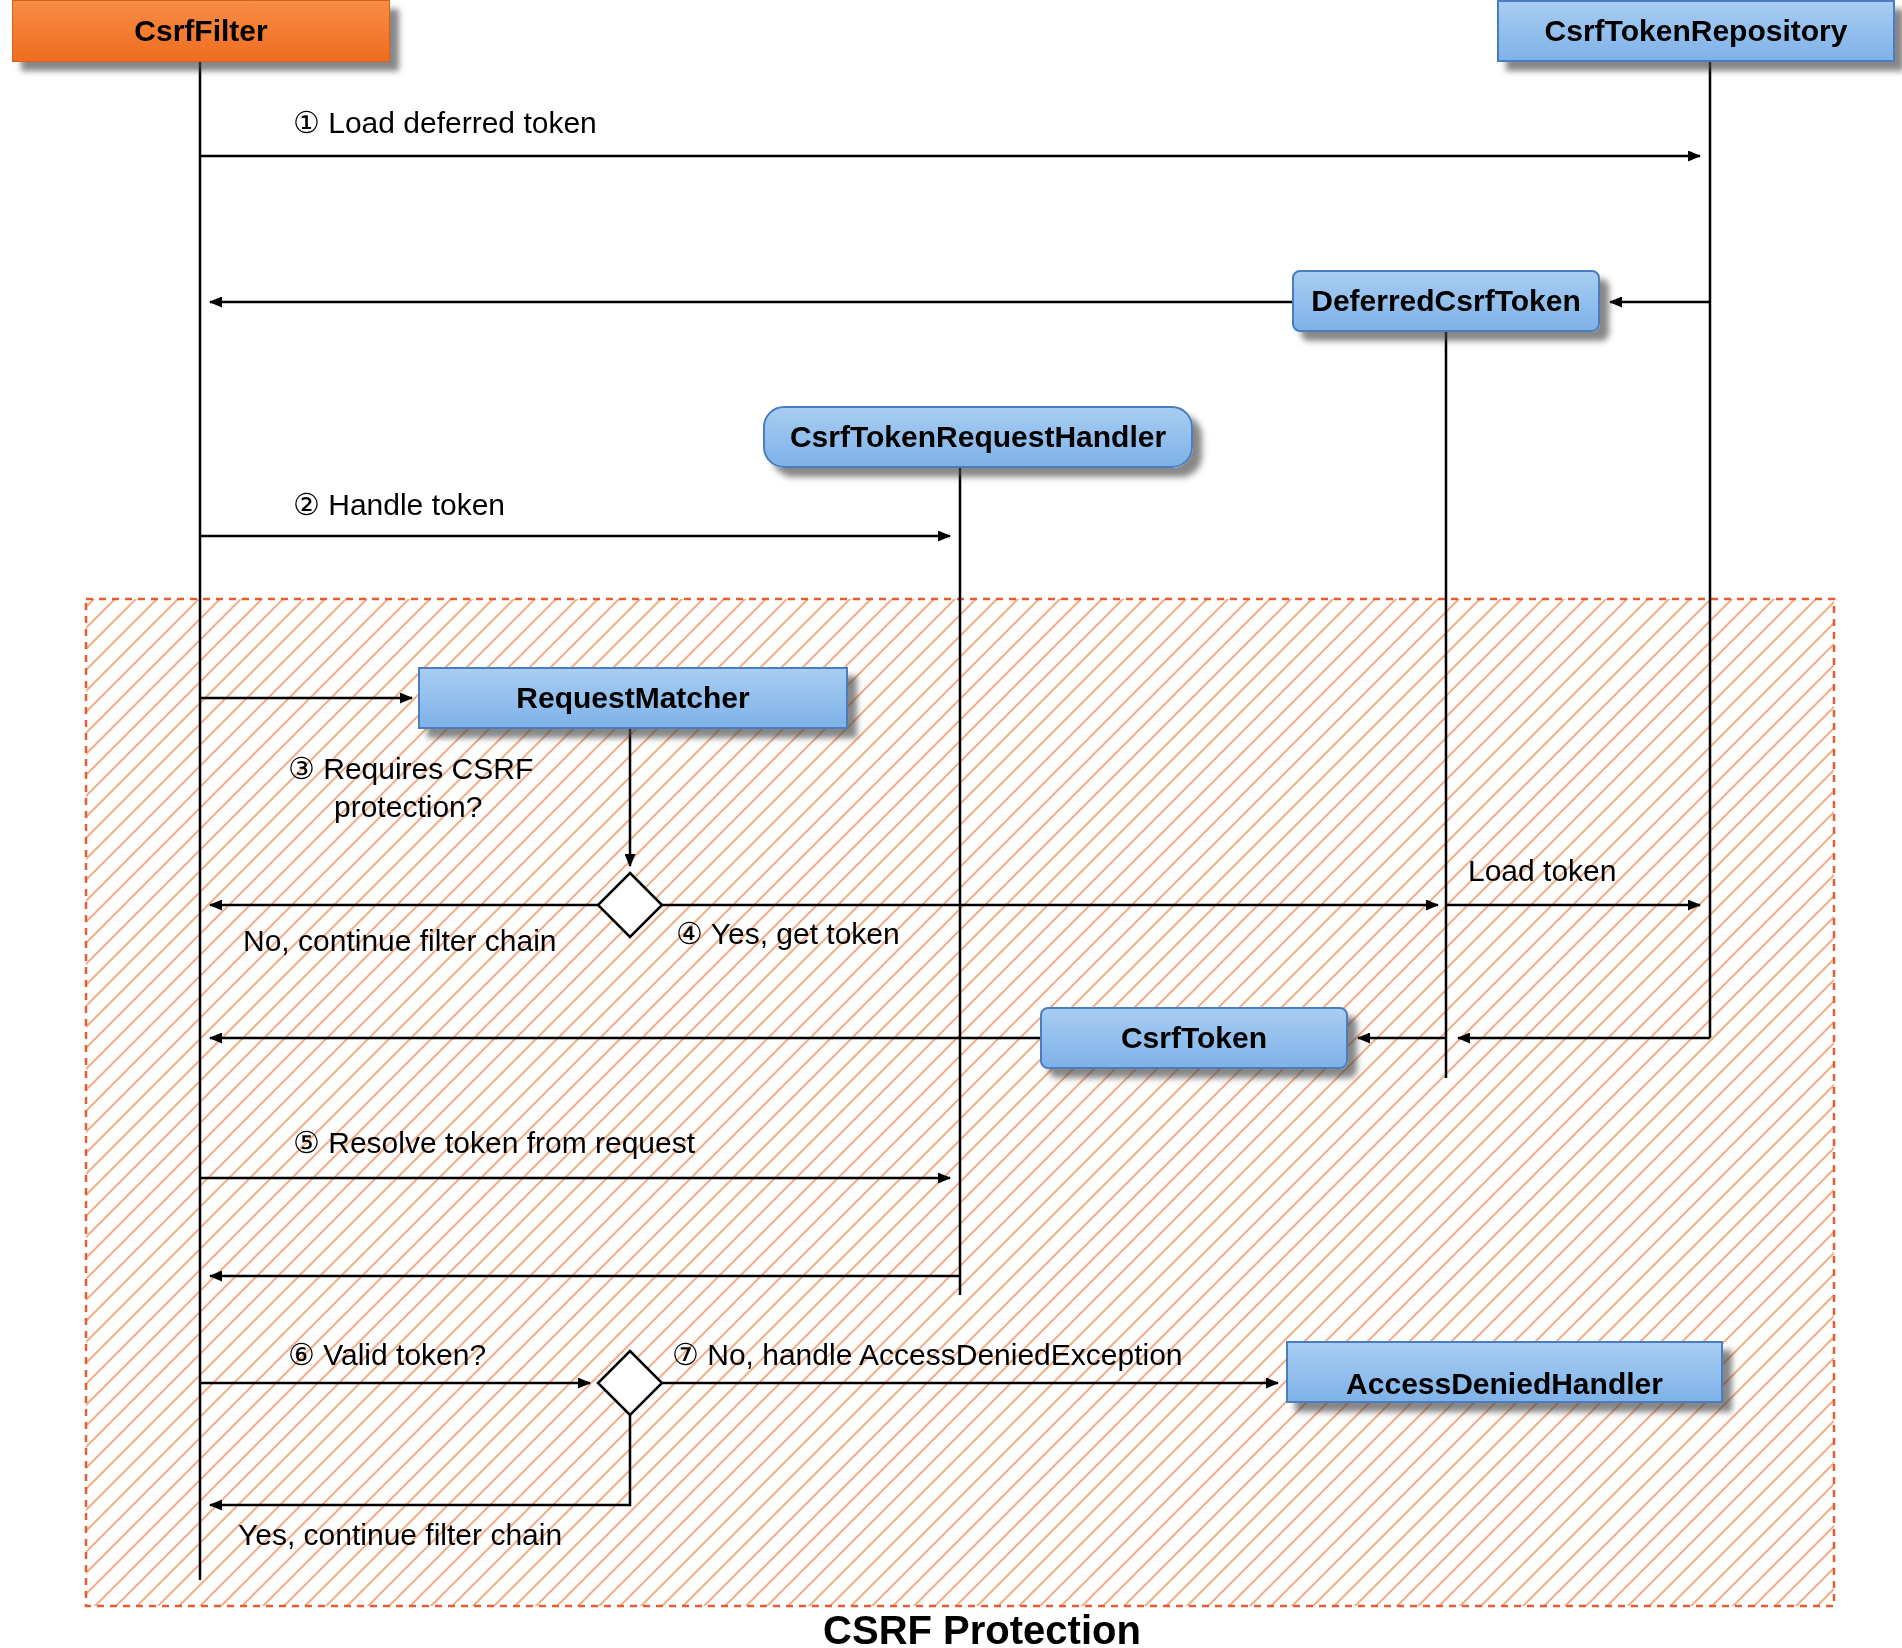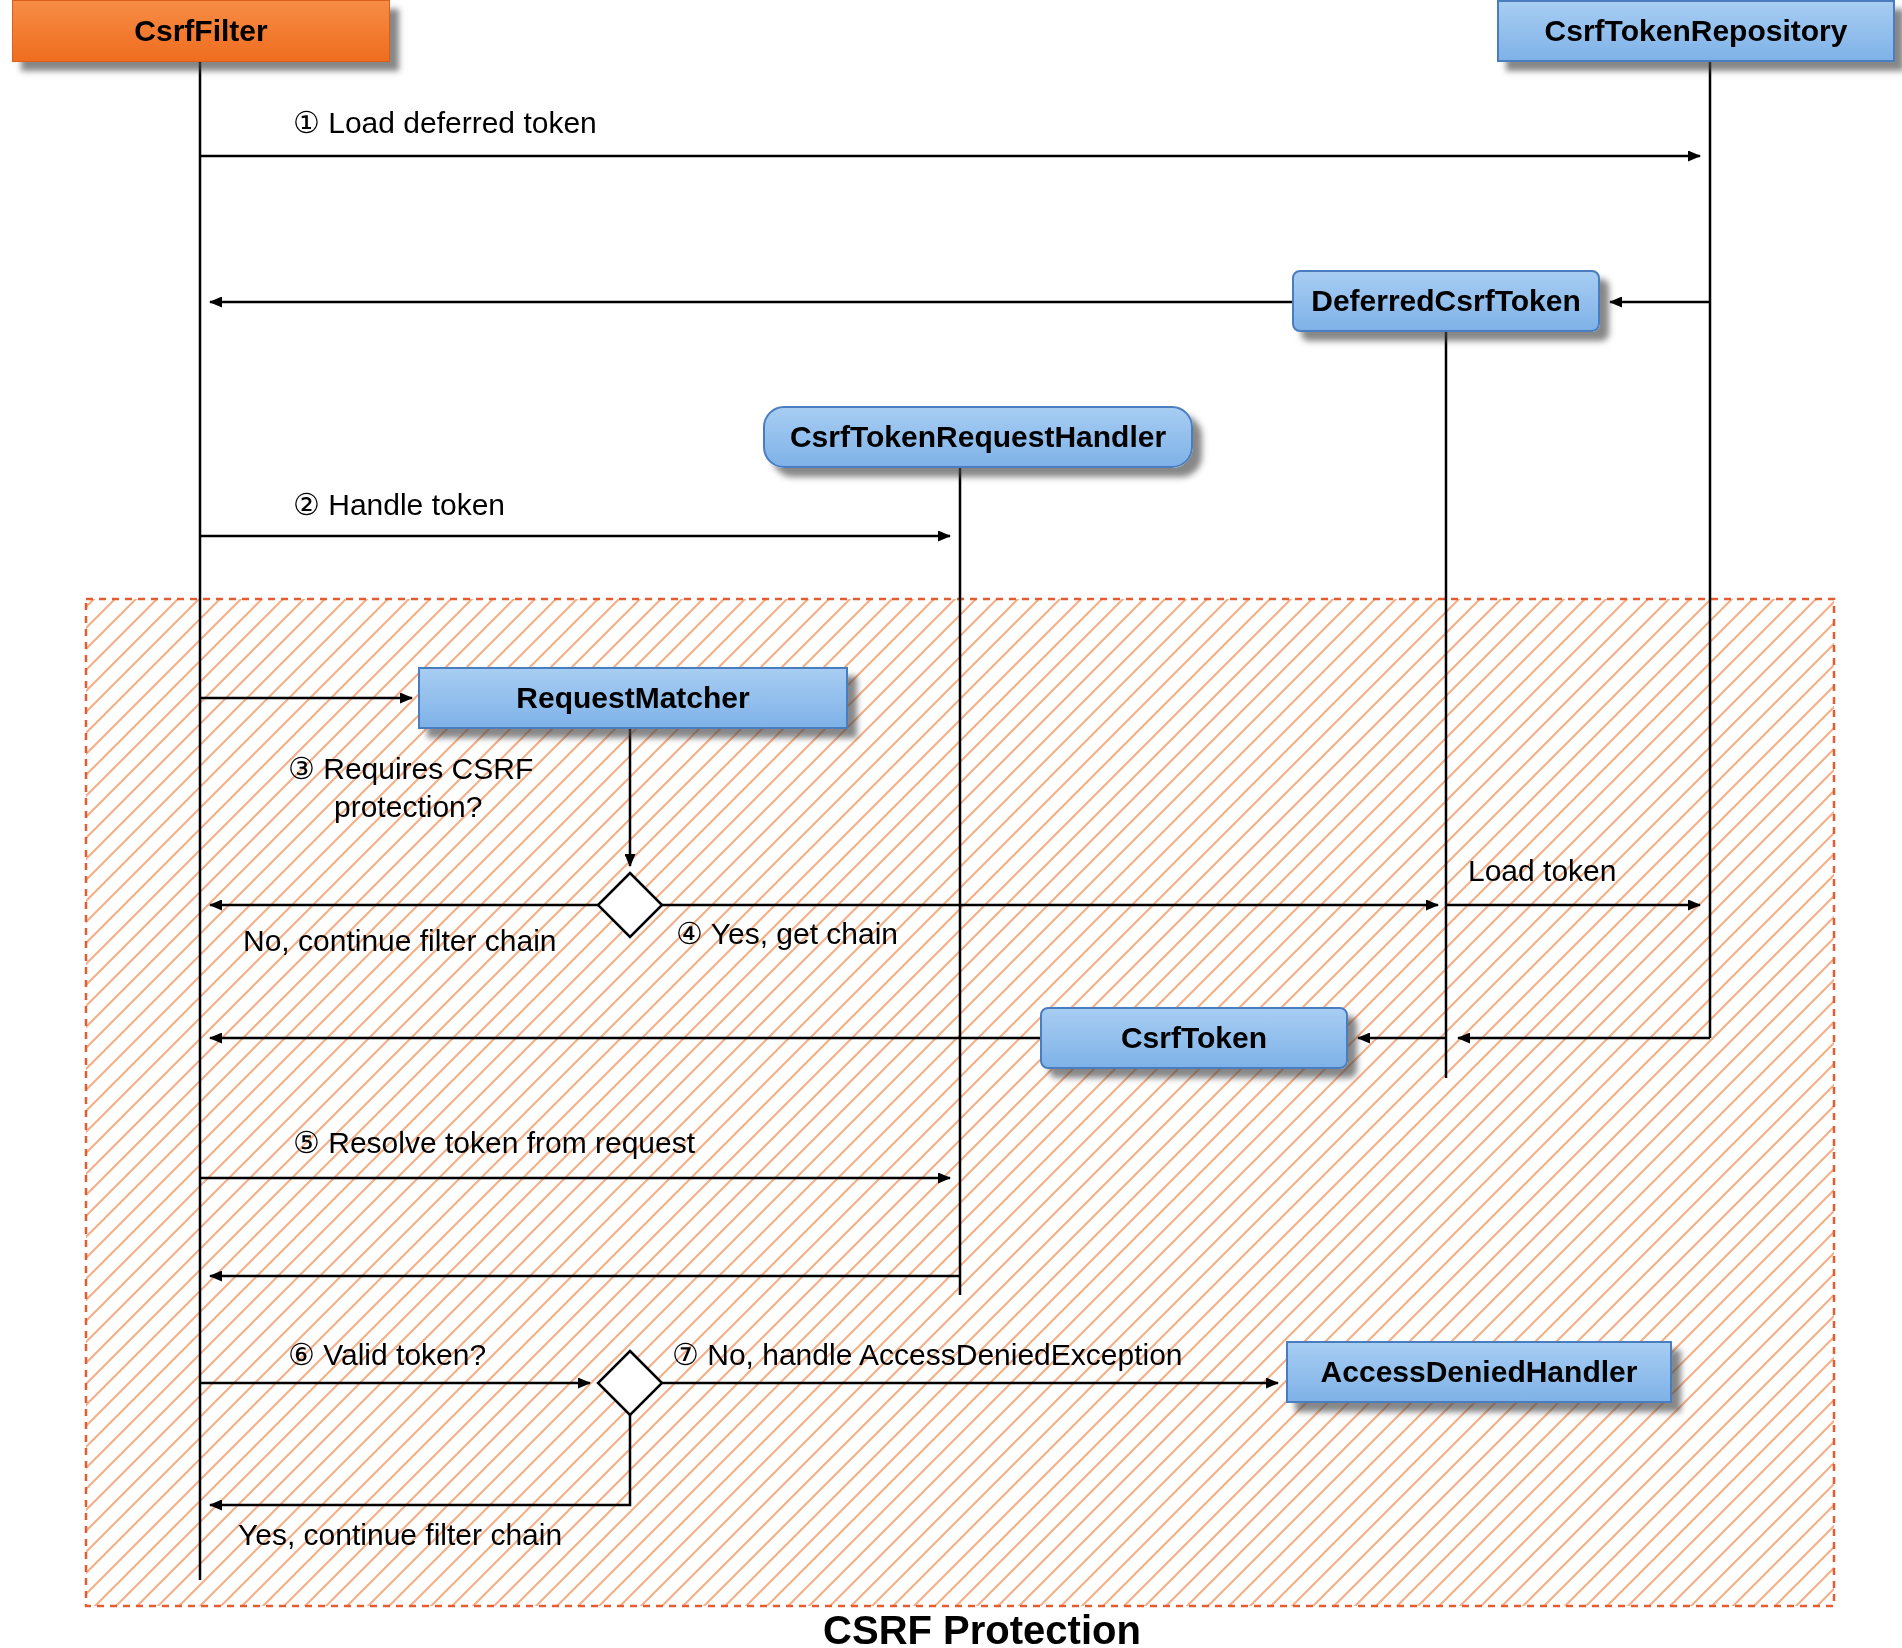--- a/index.html
+++ b/index.html
@@ -142,36 +142,36 @@
   </div>
 
   <div class="node blue" style="left:418px; top:667px; width:430px; height:62px;">
     <span>RequestMatcher</span>
   </div>
 
   <div class="node blue rounded" style="left:1040px; top:1007px; width:308px; height:62px;">
     <span>CsrfToken</span>
   </div>
 
-  <div class="node blue" style="left:1286px; top:1341px; width:386px; height:62px;">
+  <div class="node blue" style="left:1286px; top:1341px; width:437px; height:62px;align-items:flex-end;">
     <span>AccessDeniedHandler</span>
   </div>
 
   <div class="lbl" style="left:293px; top:104px;">① Load deferred token</div>
 
   <div class="lbl" style="left:293px; top:486px;">② Handle token</div>
 
   <div class="lbl" style="left:288px; top:750px;">
     <span>③ Requires CSRF</span>
     <span class="indent">protection?</span>
   </div>
 
   <div class="lbl" style="left:243px; top:922px;">No, continue filter chain</div>
 
-  <div class="lbl" style="left:676px; top:915px;">④ Yes, get chain</div>
+  <div class="lbl" style="left:676px; top:915px;">④ Yes, get token</div>
 
   <div class="lbl" style="left:1468px; top:852px;">Load token</div>
 
   <div class="lbl" style="left:293px; top:1124px;text-align:right;">⑤ Resolve token from request</div>
 
   <div class="lbl" style="left:288px; top:1336px;text-align:center;">⑥ Valid token?</div>
 
   <div class="lbl" style="left:672px; top:1336px;">⑦ No, handle AccessDeniedException</div>
 
   <div class="lbl" style="left:238px; top:1516px;">Yes, continue filter chain</div>

